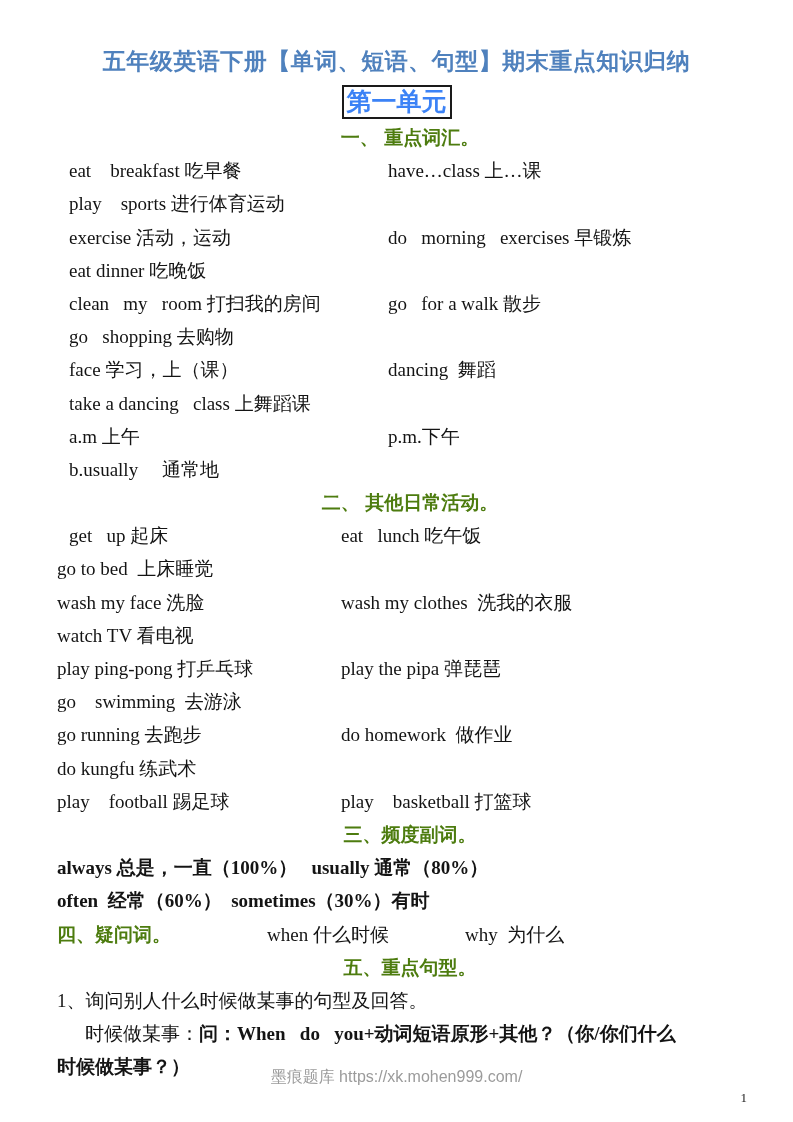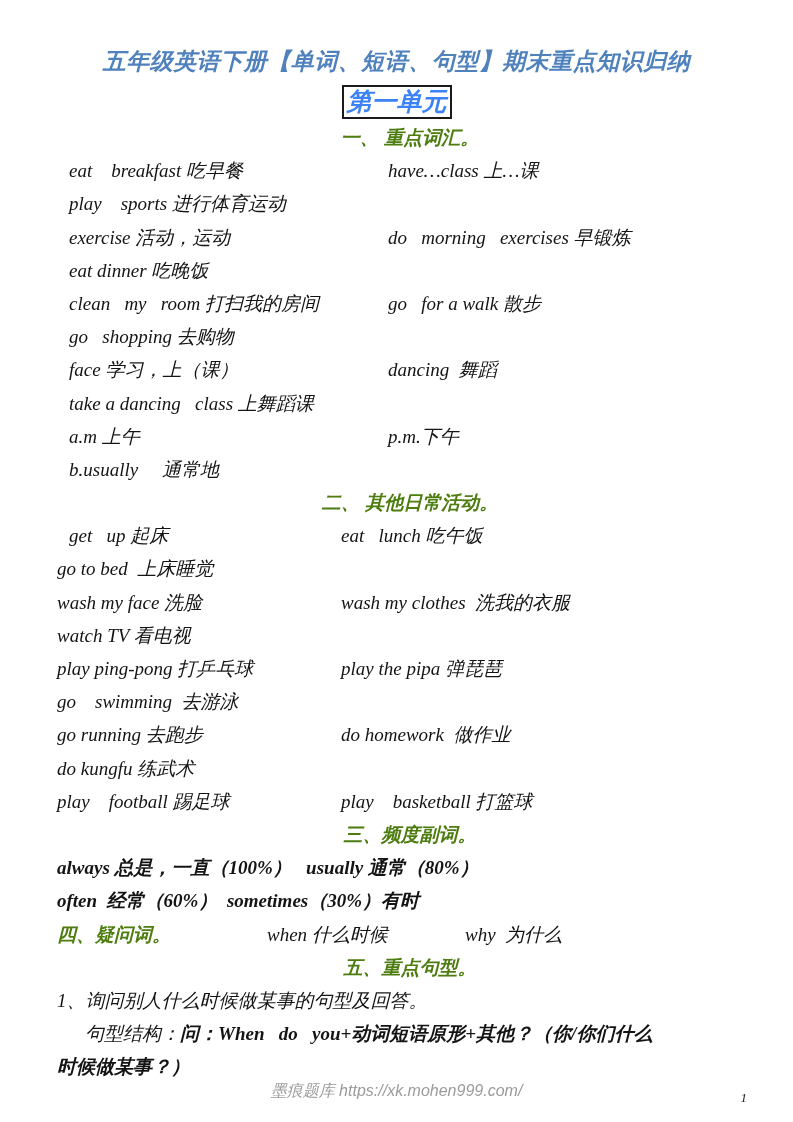--- a/index.html
+++ b/index.html
@@ -5,21 +5,20 @@
   html, body { margin: 0; padding: 0; background: #e8e8e8; }
   .page {
     position: relative;
     width: 793px;
     height: 1122px;
     margin: 0 auto;
     background: #ffffff;
     overflow: hidden;
     font-family: "Liberation Serif", serif;
     color: #141414;
-    font-style: italic;
   }
   .title {
     margin-top: 46px;
     text-align: center;
     font-family: "Liberation Sans", sans-serif;
     font-weight: bold;
     font-size: 23px;
     color: #4f81bd;
     letter-spacing: 0.5px;
   }
@@ -54,21 +53,21 @@
   .ind18 { margin-left: 18px; }
   .ind28 { margin-left: 28px; }
   .b { font-weight: bold; }
   .r1 { position: absolute; top: 0; left: 331px; }   
   .r2 { position: absolute; top: 0; left: 284px; }   
   .rwhen { position: absolute; top: 0; left: 210px; font-family: "Liberation Serif", serif; font-weight: normal; color: #141414; }
   .rwhy  { position: absolute; top: 0; left: 408px; font-family: "Liberation Serif", serif; font-weight: normal; color: #141414; }
   .footer {
     position: absolute;
     left: 0; right: 0;
-    bottom: 20px;
+    bottom: 34px;
     text-align: center;
     font-family: "Liberation Sans", sans-serif;
     font-size: 16px;
     color: #9b9b9b;
   }
   .pagenum {
     position: absolute;
     right: 46px;
     bottom: 16px;
     font-size: 13px;
@@ -114,21 +113,21 @@
     <div class="line"><span>play    football 踢足球</span><span class="r2">play    basketball 打篮球</span></div>
 
     <div class="line hd ind18">三、频度副词。</div>
     <div class="line b">always 总是，一直（100%）   usually 通常（80%）</div>
     <div class="line b">often  经常（60%）  sometimes（30%）有时</div>
 
     <div class="line"><span class="hd">四、疑问词。</span><span class="rwhen">when 什么时候</span><span class="rwhy">why  为什么</span></div>
 
     <div class="line hd ind18">五、重点句型。</div>
     <div class="line">1、询问别人什么时候做某事的句型及回答。</div>
-    <div class="line"><span class="ind28">句型结构：</span><span class="b">问：When   do   you+动词短语原形+其他？（你/你们什么</span></div>
+    <div class="line"><span class="ind28">时候做某事：</span><span class="b">问：When   do   you+动词短语原形+其他？（你/你们什么</span></div>
     <div class="line b">时候做某事？）</div>
 
   </div>
 
   <div class="footer">墨痕题库 https://xk.mohen999.com/</div>
   <div class="pagenum">1</div>
 
 </div>
 
 </body></html>

